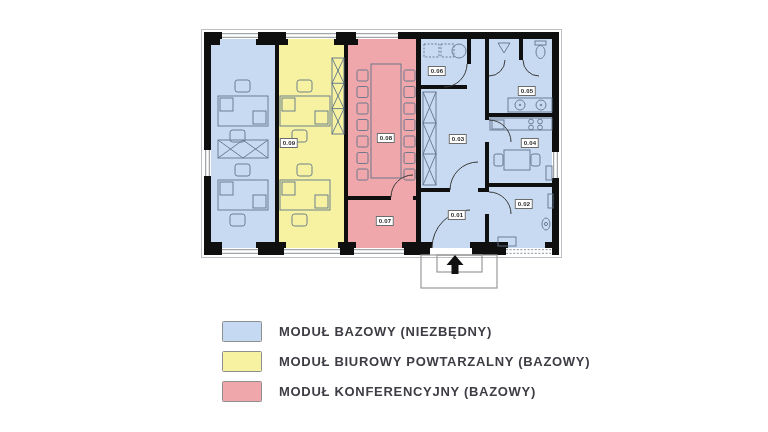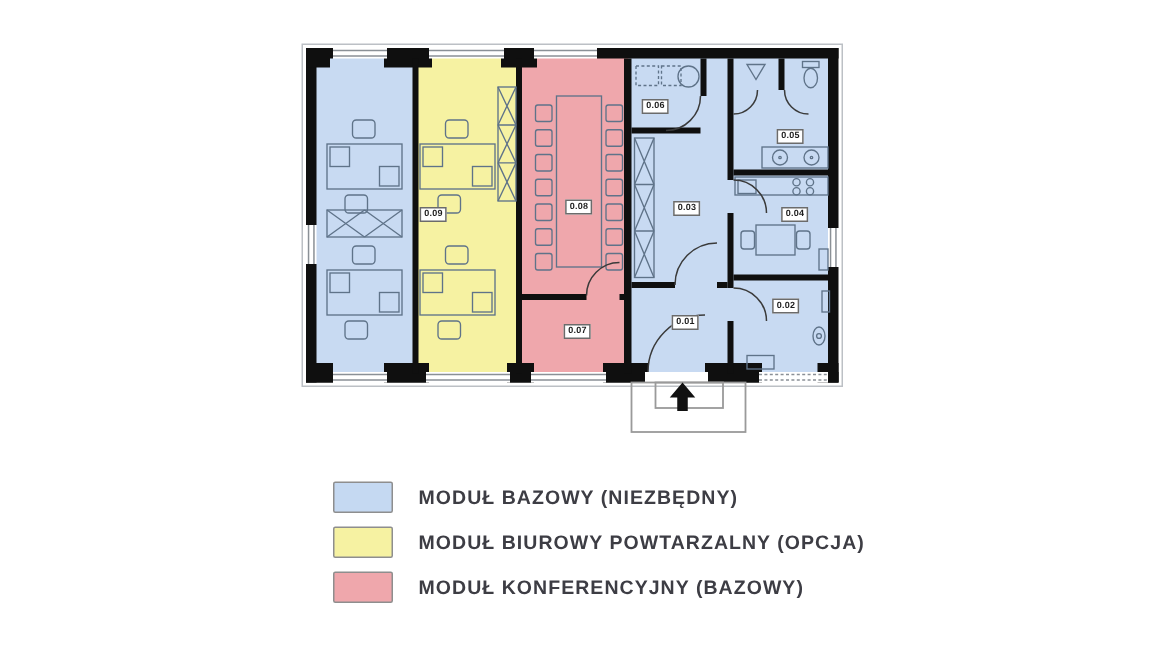--- a/index.html
+++ b/index.html
@@ -237,21 +237,21 @@
   <div class="room-label" style="left:386px;top:138px;">0.08</div>
   <div class="room-label" style="left:289px;top:143px;">0.09</div>
 
   <div class="legend">
     <div class="legend-row">
       <span class="swatch" style="background-color: rgb(197, 217, 242);"></span>
       <span class="legend-label">MODUŁ BAZOWY (NIEZBĘDNY)</span>
     </div>
     <div class="legend-row">
       <span class="swatch" style="background-color: rgb(246, 242, 162);"></span>
-      <span class="legend-label">MODUŁ BIUROWY POWTARZALNY (OPCJA)</span>
+      <span class="legend-label">MODUŁ BIUROWY POWTARZALNY (BAZOWY)</span>
     </div>
     <div class="legend-row">
       <span class="swatch" style="background-color: rgb(239, 167, 172);"></span>
       <span class="legend-label">MODUŁ KONFERENCYJNY (BAZOWY)</span>
     </div>
   </div>
 
 </div>
 
 </body></html>

